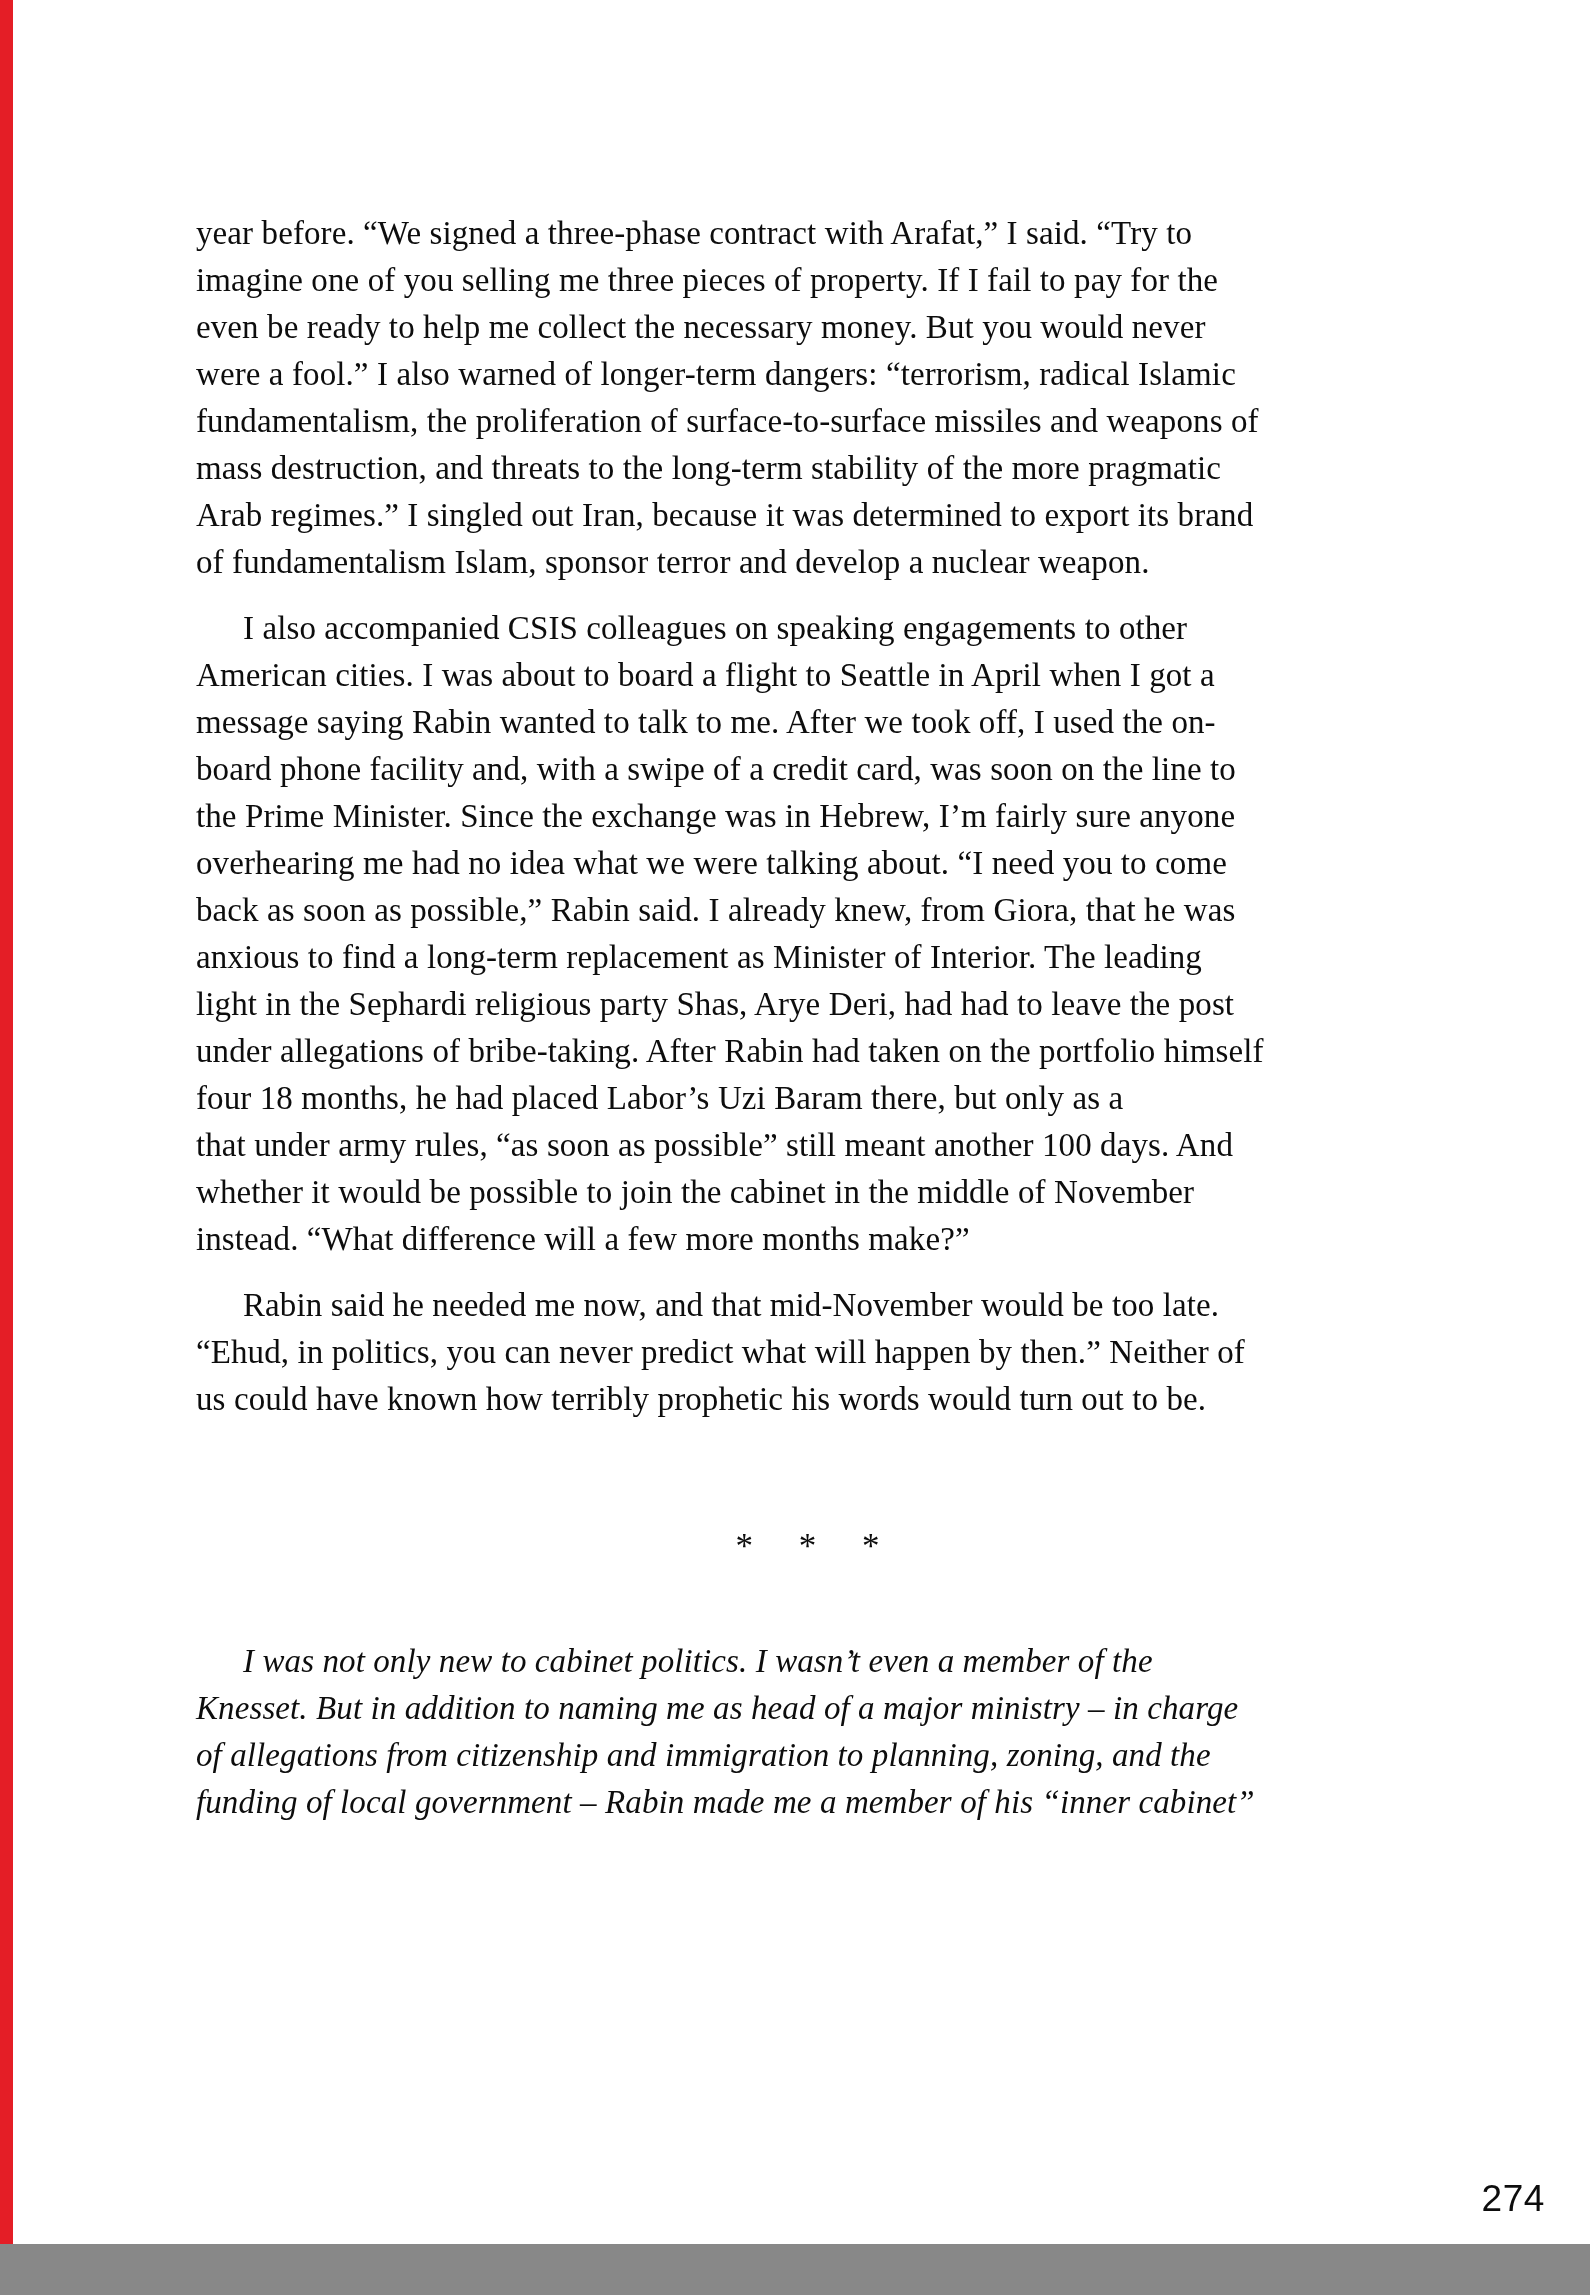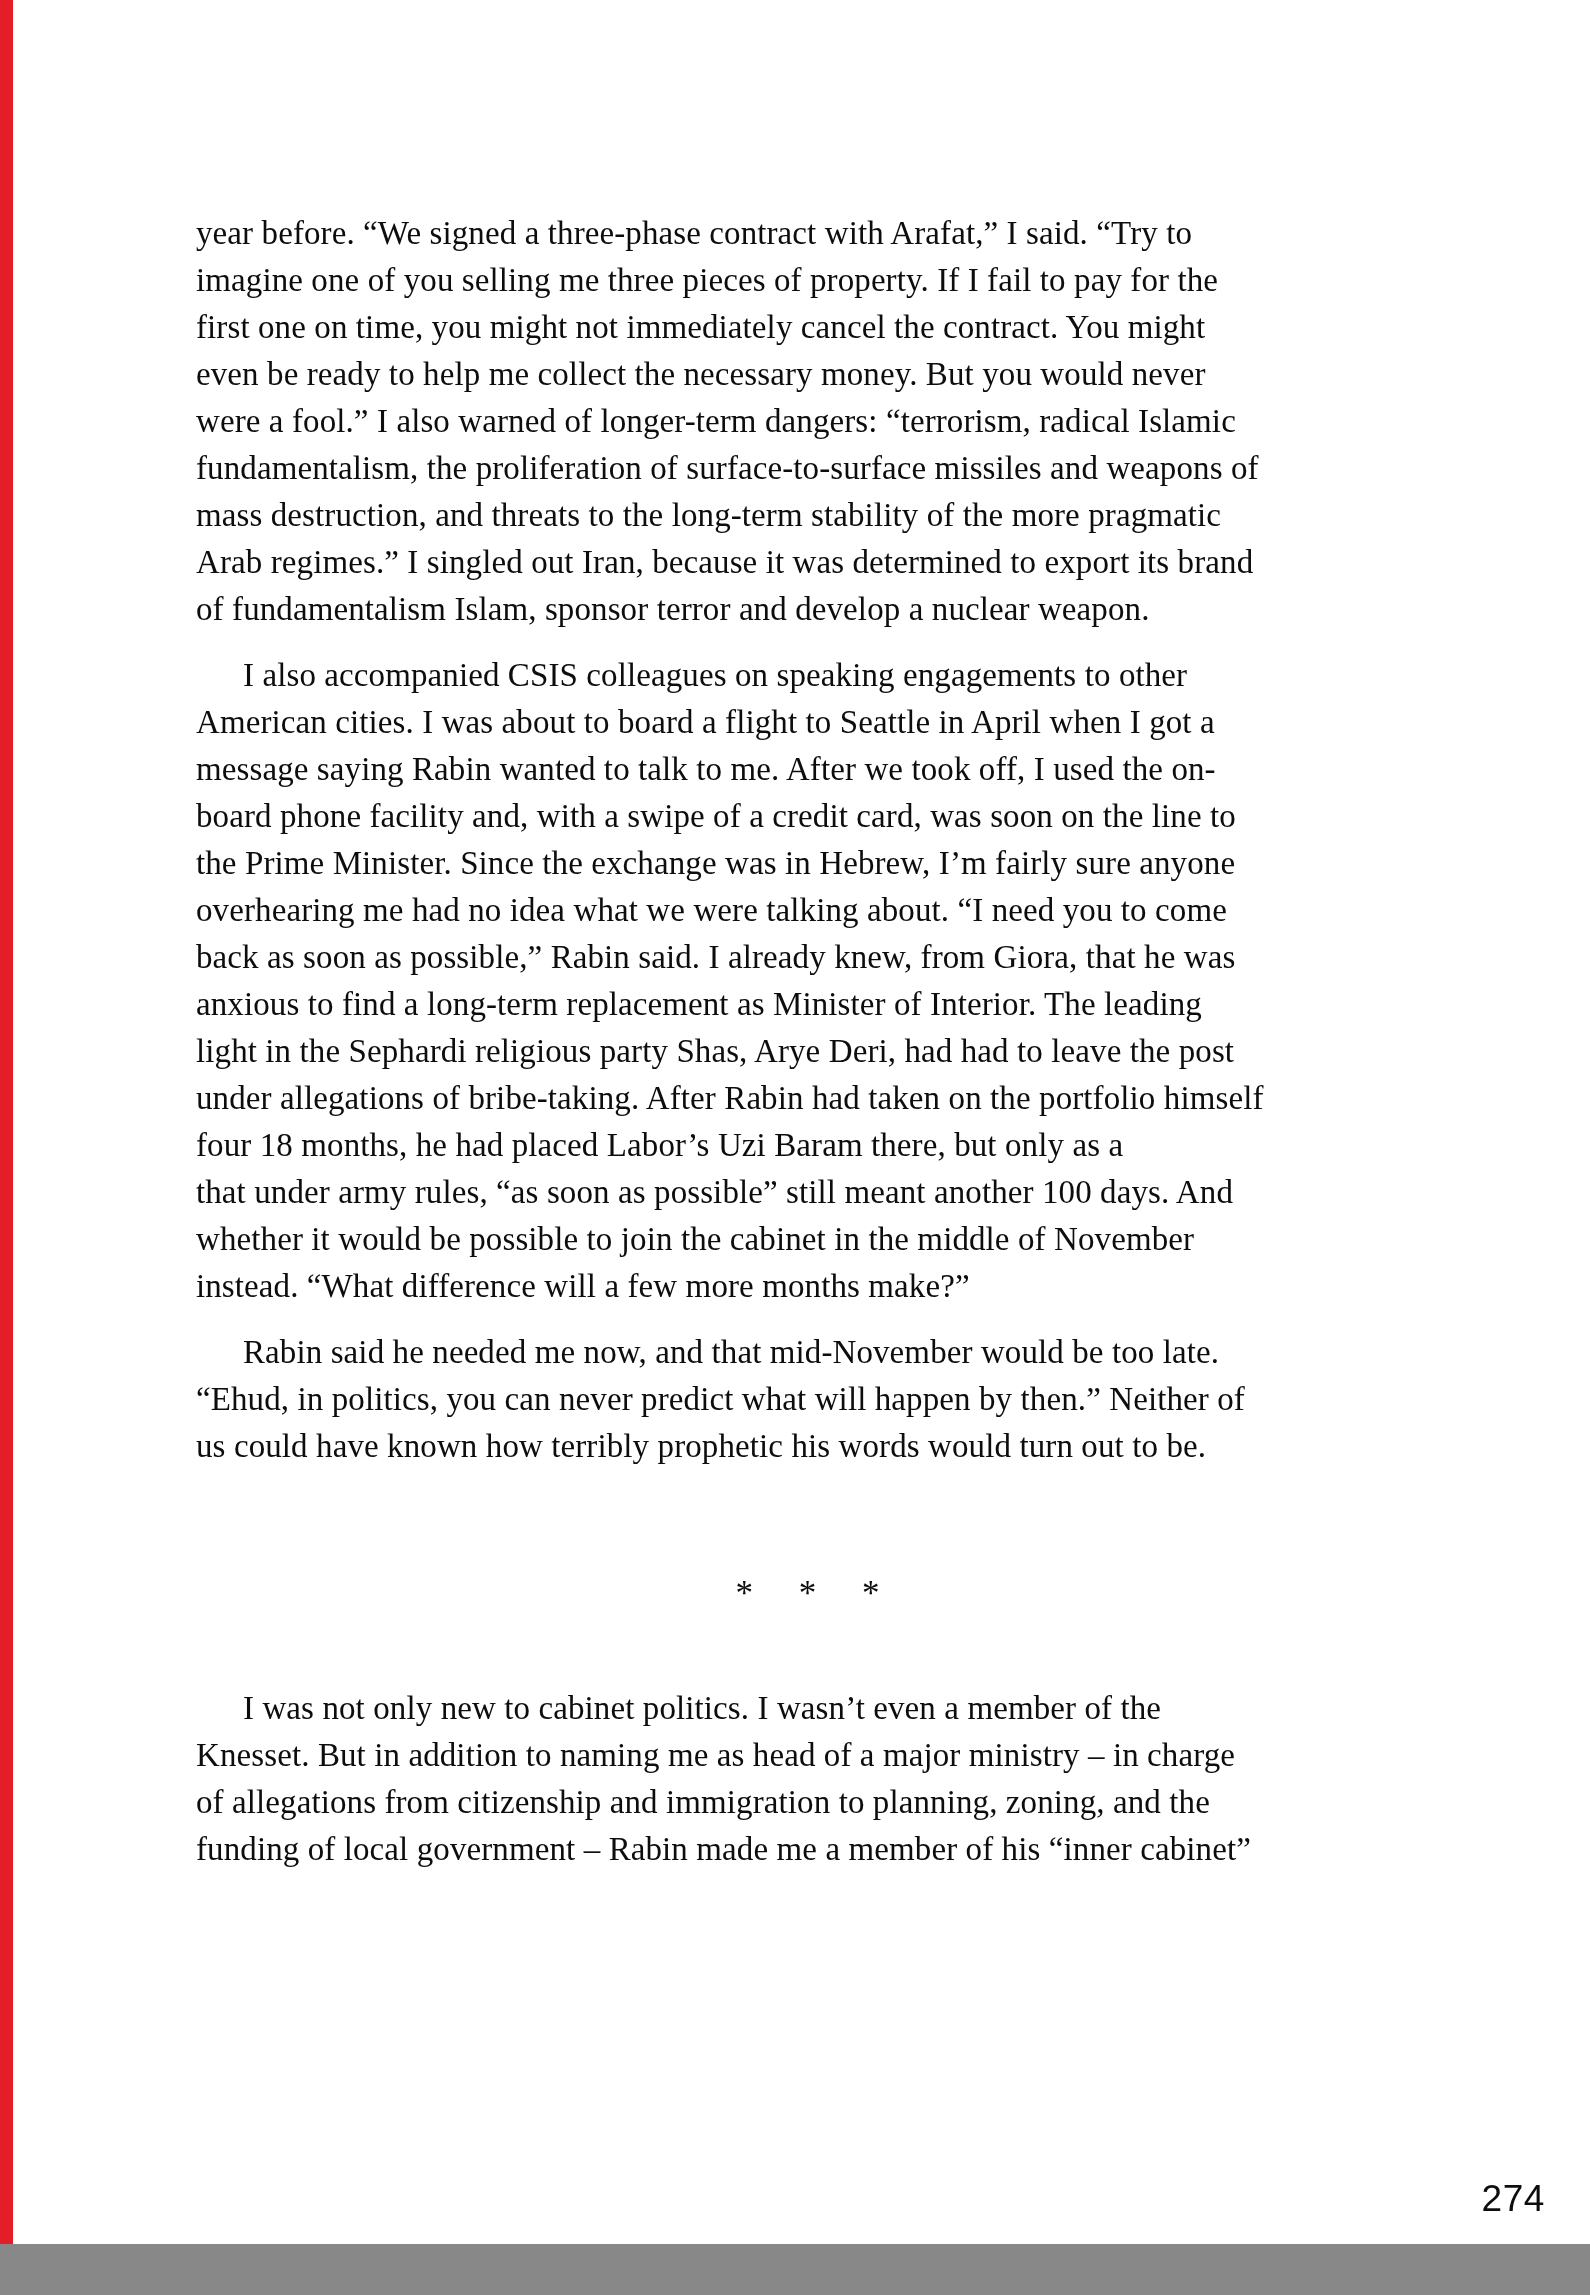--- a/index.html
+++ b/index.html
@@ -32,21 +32,21 @@
   .separator {
     margin-top: 100px;
     margin-bottom: 0;
     height: 47px;
     text-align: center;
     font-size: 35px;
     line-height: 47px;
     word-spacing: 37px;
     letter-spacing: 0;
   }
-  .para-after-sep { margin-top: 68px; }
+  .para-after-sep { margin-top: 68px; font-style: italic; }
   .page-number {
     position: absolute;
     top: 2179px;
     right: 46px;
     font-size: 37px;
     line-height: 39px;
     font-family: "Liberation Sans", "DejaVu Sans", sans-serif;
     letter-spacing: 0.6px;
     text-align: right;
   }
@@ -65,21 +65,20 @@
 
 <div class="page">
 
   <div class="edge-bar" style="background: rgb(228, 30, 38);"></div>
 
   <main class="text-block">
 
     <div class="para">
         <div class="line">year before. “We signed a three-phase contract with Arafat,” I said. “Try to</div>
         <div class="line">imagine one of you selling me three pieces of property. If I fail to pay for the</div>
-        <div class="line">first one on time, you might not immediately cancel the contract. You might</div>
         <div class="line">even be ready to help me collect the necessary money. But you would never</div>
         <div class="line">were a fool.” I also warned of longer-term dangers: “terrorism, radical Islamic</div>
         <div class="line">fundamentalism, the proliferation of surface-to-surface missiles and weapons of</div>
         <div class="line">mass destruction, and threats to the long-term stability of the more pragmatic</div>
         <div class="line">Arab regimes.” I singled out Iran, because it was determined to export its brand</div>
         <div class="line">of fundamentalism Islam, sponsor terror and develop a nuclear weapon.</div>
       </div>
 
     <div class="para">
         <div class="line indent">I also accompanied CSIS colleagues on speaking engagements to other</div>

